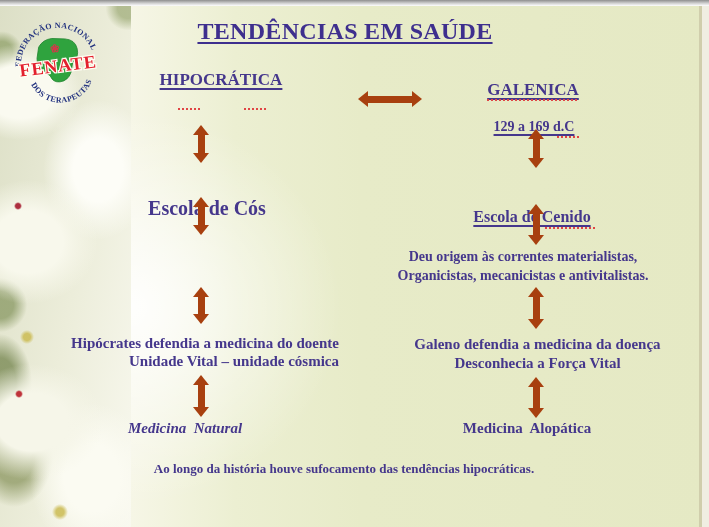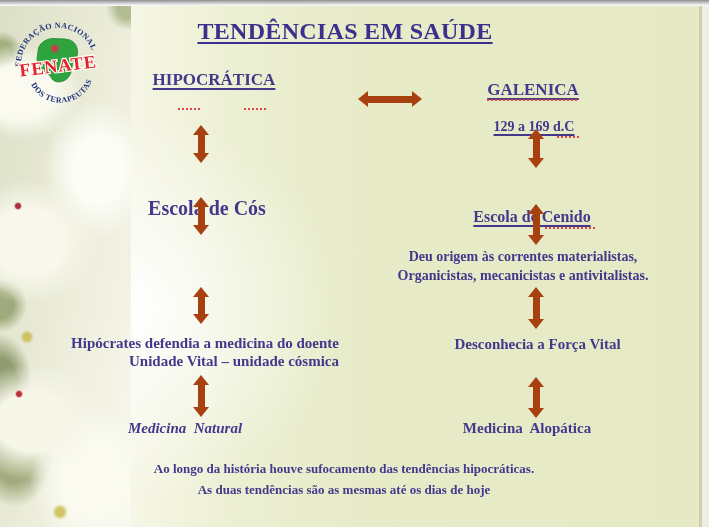--- a/index.html
+++ b/index.html
@@ -81,21 +81,21 @@
       </text>
       <text x="48" y="61" text-anchor="middle" font-family="Liberation Serif, serif" font-size="18" font-weight="bold" fill="#e3202e" stroke="#fffdf2" stroke-width="2.6" paint-order="stroke" letter-spacing="1">FENATE</text>
       <text class="arc">
         <textPath href="#arcB" startOffset="10%">DOS TERAPEUTAS</textPath>
       </text>
     </svg>
   </div>
 
   <div class="t u" style="left:165px;top:18px;width:360px;font-size:24px;letter-spacing:.3px;text-decoration-thickness:2px;color:#3e2f8e;">TENDÊNCIAS EM SAÚDE</div>
 
-  <div class="t u" style="left:124px;top:70px;width:180px;font-size:17px;">HIPOCRÁTICA</div>
+  <div class="t u" style="left:131px;top:70px;width:180px;font-size:17px;">HIPOCRÁTICA</div>
   <div class="t u rel" style="left:118px;top:91px;width:180px;font-size:14px;">
     <i class="sq" style="left:60px;width:22px;top:17px;"></i>
     <i class="sq" style="left:126px;width:22px;top:17px;"></i>
   </div>
 
   <div class="harrow" style="left:358px;top:91px;width:64px;height:16px;">
       <i class="ah lft"></i>
       <i class="shaft"></i>
       <i class="ah rgt"></i>
     </div>
@@ -151,34 +151,34 @@
       <i class="ah up"></i>
       <i class="shaft"></i>
       <i class="ah down"></i>
     </div>
 
   <div class="t" style="left:54px;top:334px;width:285px;font-size:15px;line-height:18px;text-align:right;">
     <div>Hipócrates defendia a medicina do doente</div>
     <div>Unidade Vital – unidade cósmica</div>
   </div>
   <div class="t" style="left:395px;top:335px;width:285px;font-size:15px;line-height:19px;">
+    <div>Galeno defendia a medicina da doença</div>
     <div>Desconhecia a Força Vital</div>
   </div>
 
   <div class="varrow" style="left:193px;top:375px;height:42px;">
       <i class="ah up"></i>
       <i class="shaft"></i>
       <i class="ah down"></i>
     </div>
   <div class="varrow" style="left:528px;top:377px;height:41px;">
       <i class="ah up"></i>
       <i class="shaft"></i>
       <i class="ah down"></i>
     </div>
 
   <div class="t pre" style="left:105px;top:420px;width:160px;font-size:15px;font-style:italic;">Medicina  Natural</div>
   <div class="t pre" style="left:447px;top:420px;width:160px;font-size:15px;">Medicina  Alopática</div>
 
   <div class="t" style="left:94px;top:458px;width:500px;font-size:13px;line-height:21px;">
     <div>Ao longo da história houve sufocamento das tendências hipocráticas.</div>
-    <div>As duas tendências são as mesmas até os dias de hoje</div>
   </div>
 </div>
 
 </body></html>

